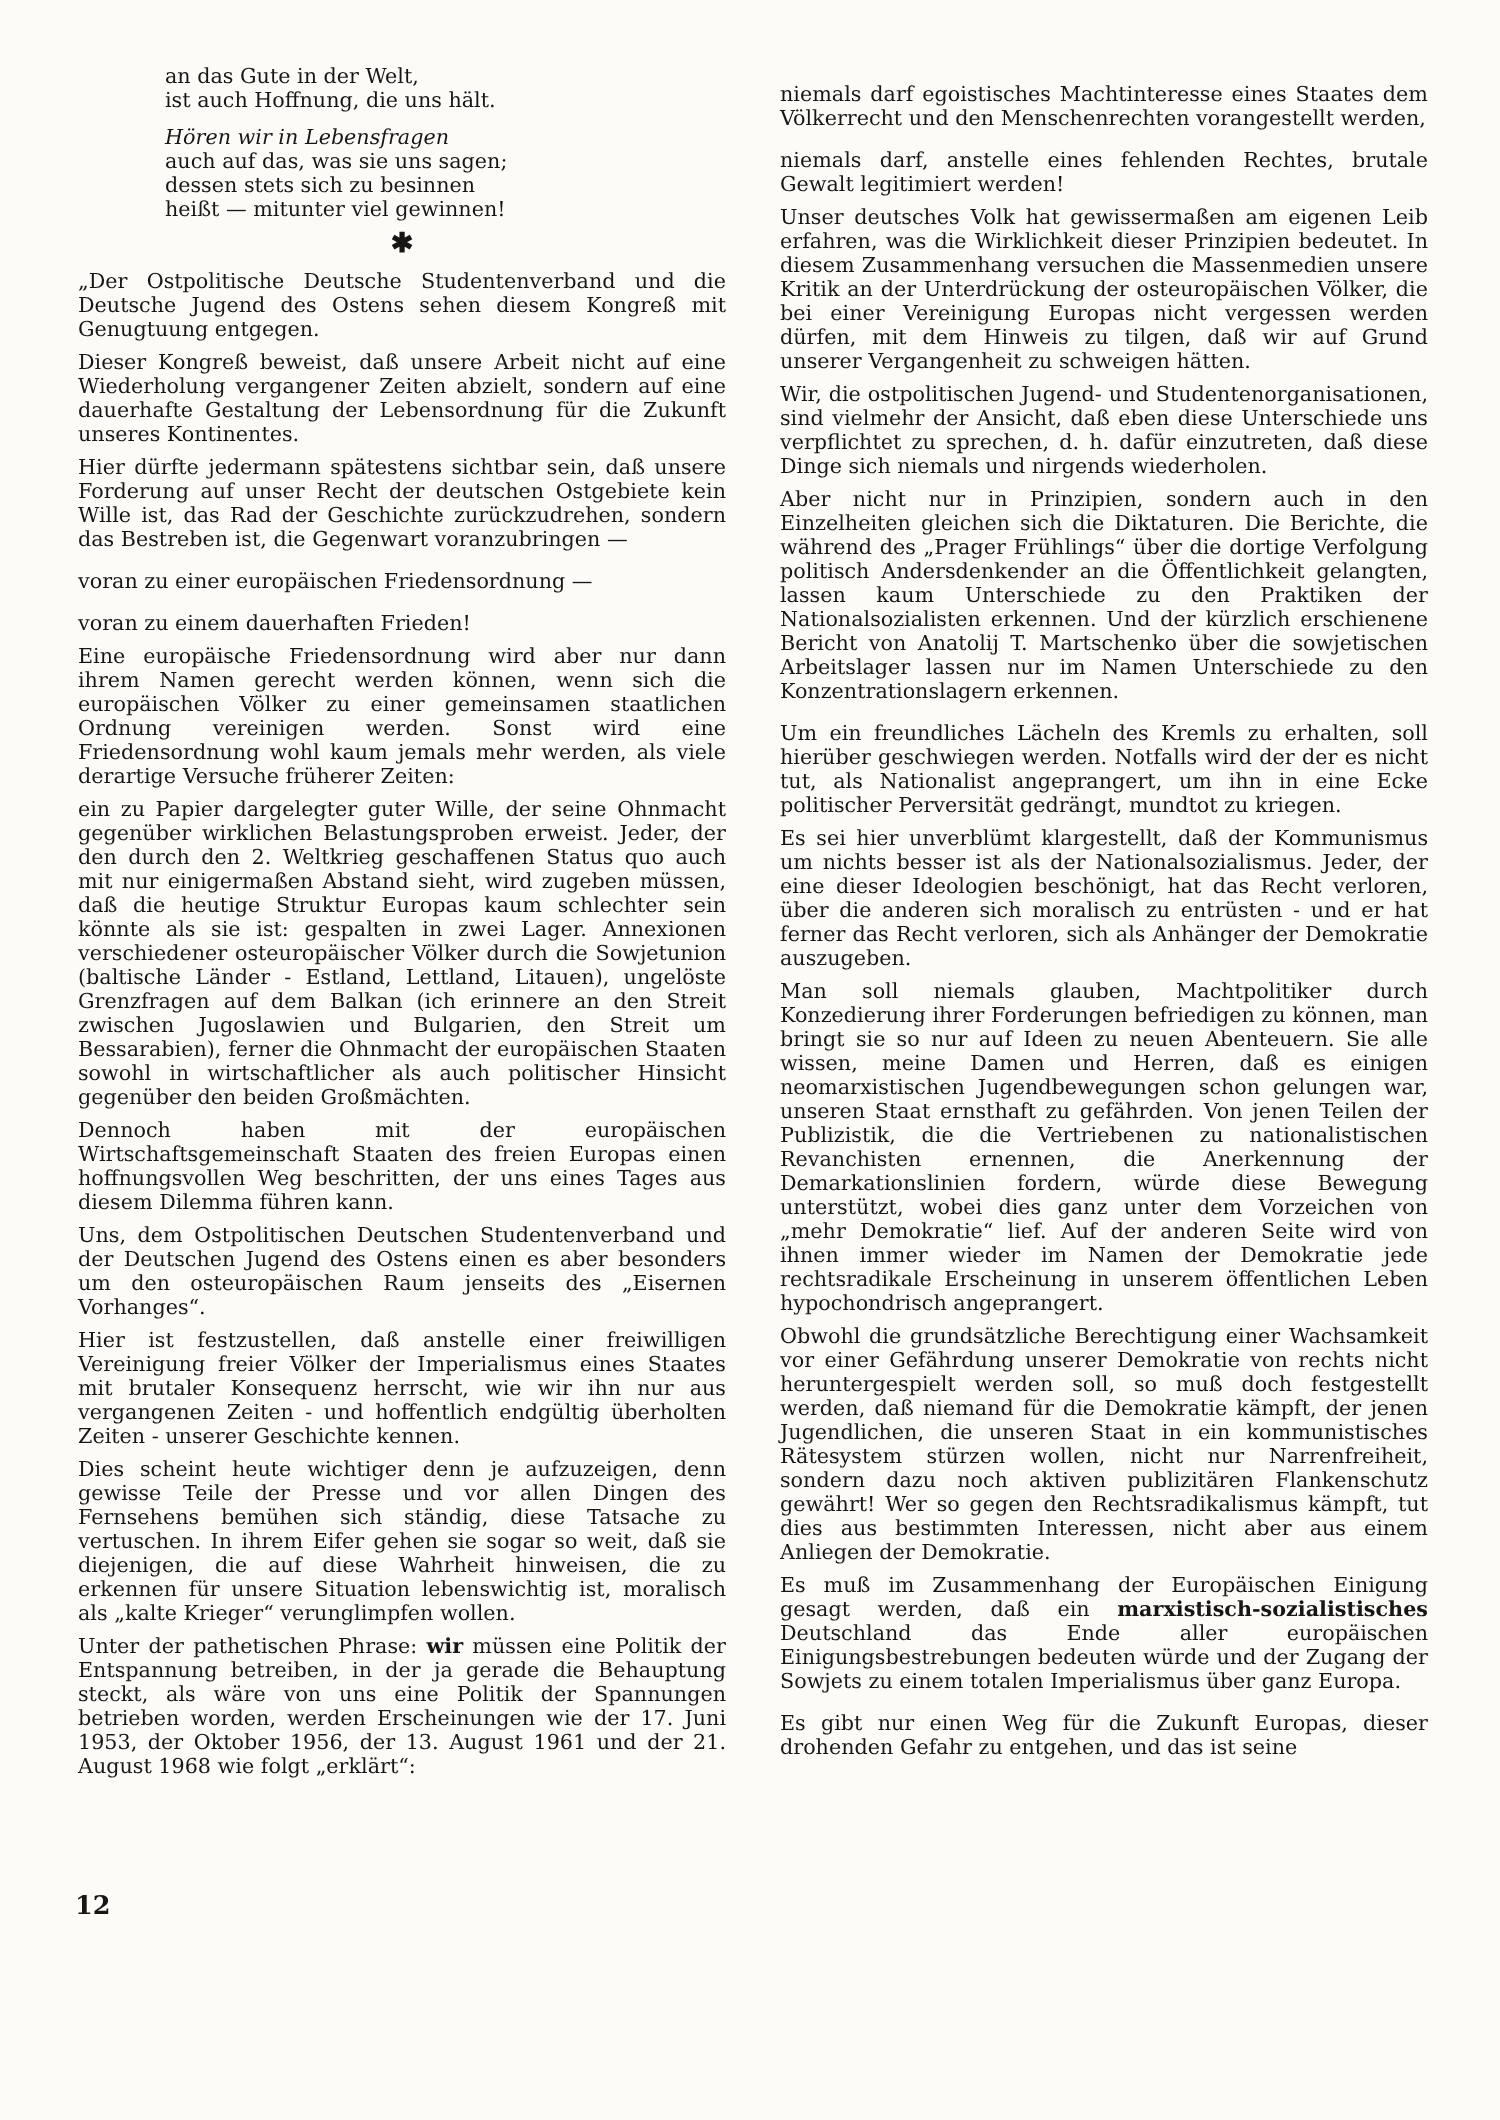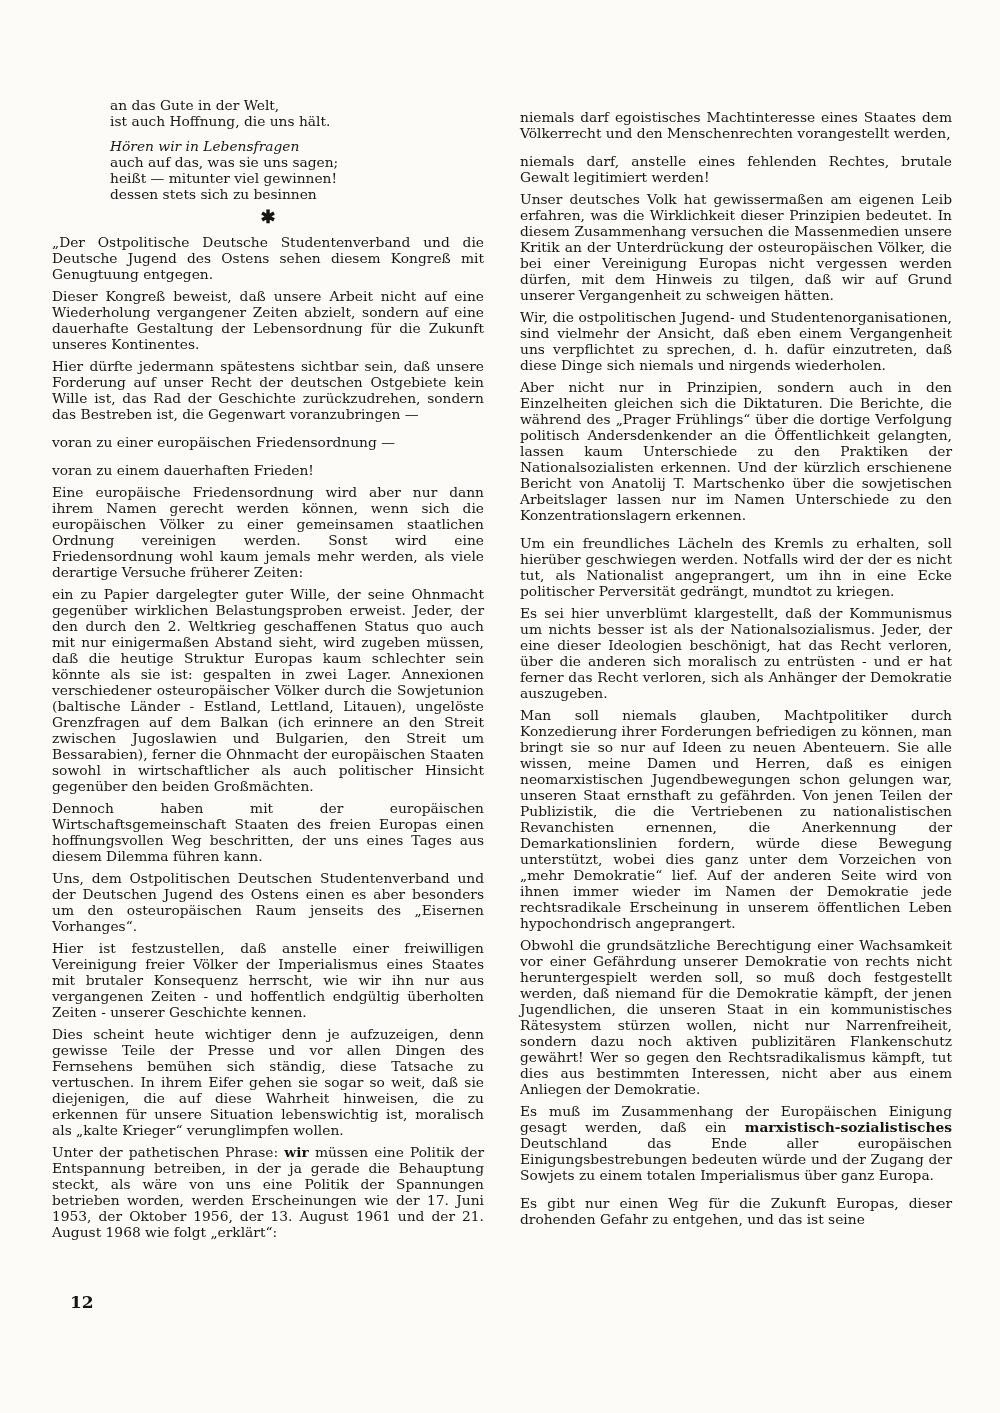--- a/index.html
+++ b/index.html
@@ -15,21 +15,21 @@
     background: #fcfbf8;
     color: #171614;
     font-family: "DejaVu Serif", "Liberation Serif", serif;
     font-size: 13.8px;
     line-height: 1.16;
     overflow: hidden;
   }
   .content {
     display: flex;
     gap: 36px;
-    padding: 97px 48px 0 52px;
+    padding: 43px 48px 0 52px;
   }
   .col {
     flex: 1 1 0;
     min-width: 0;
   }
   .verse {
     padding-left: 58px;
     text-align: left;
   }
   .verse-line {
@@ -54,41 +54,40 @@
   .par.cont {
     margin-top: 12px;
   }
   .b {
     font-weight: bold;
     margin-top: 28px;
   }
   .page-number {
     position: absolute;
     left: 50px;
-    top: 1293px;
+    top: 1262px;
     font-size: 17px;
     font-weight: bold;
-    margin-left: 20px;
   }
 </style>
 </head>
 <body>
 
 <div class="page">
   <div class="content">
 
     <div class="col">
 
       <div class="verse">
         <span class="verse-line">an das Gute in der Welt,</span>
         <span class="verse-line">ist auch Hoffnung, die uns hält.</span>
         <span class="verse-line stanza-2">Hören wir in Lebensfragen</span>
         <span class="verse-line">auch auf das, was sie uns sagen;</span>
+        <span class="verse-line">dessen stets sich zu besinnen</span>
         <span class="verse-line">heißt — mitunter viel gewinnen!</span>
-        <span class="verse-line">dessen stets sich zu besinnen</span>
       </div>
 
       <div class="asterisk">✱</div>
 
       <p class="par">„Der Ostpolitische Deutsche Studentenverband und die Deutsche Jugend des Ostens sehen diesem Kongreß mit Genugtuung entgegen.</p>
       <p class="par">Dieser Kongreß beweist, daß unsere Arbeit nicht auf eine Wiederholung vergangener Zeiten abzielt, sondern auf eine dauerhafte Gestaltung der Lebensordnung für die Zukunft unseres Kontinentes.</p>
       <p class="par">Hier dürfte jedermann spätestens sichtbar sein, daß unsere Forderung auf unser Recht der deutschen Ostgebiete kein Wille ist, das Rad der Geschichte zurückzudrehen, sondern das Bestreben ist, die Gegenwart voranzubringen —</p>
       <p class="par cont">voran zu einer europäischen Friedensordnung —</p>
       <p class="par cont">voran zu einem dauerhaften Frieden!</p>
       <p class="par">Eine europäische Friedensordnung wird aber nur dann ihrem Namen gerecht werden können, wenn sich die europäischen Völker zu einer gemeinsamen staatlichen Ordnung vereinigen werden. Sonst wird eine Friedensordnung wohl kaum jemals mehr werden, als viele derartige Versuche früherer Zeiten:</p>
@@ -97,21 +96,21 @@
       <p class="par">Uns, dem Ostpolitischen Deutschen Studentenverband und der Deutschen Jugend des Ostens einen es aber besonders um den osteuropäischen Raum jenseits des „Eisernen Vorhanges“.</p>
       <p class="par">Hier ist festzustellen, daß anstelle einer freiwilligen Vereinigung freier Völker der Imperialismus eines Staates mit brutaler Konsequenz herrscht, wie wir ihn nur aus vergangenen Zeiten - und hoffentlich endgültig überholten Zeiten - unserer Geschichte kennen.</p>
       <p class="par">Dies scheint heute wichtiger denn je aufzuzeigen, denn gewisse Teile der Presse und vor allen Dingen des Fernsehens bemühen sich ständig, diese Tatsache zu vertuschen. In ihrem Eifer gehen sie sogar so weit, daß sie diejenigen, die auf diese Wahrheit hinweisen, die zu erkennen für unsere Situation lebenswichtig ist, moralisch als „kalte Krieger“ verunglimpfen wollen.</p>
       <p class="par"><span>Unter der pathetischen Phrase: </span><strong class="b">wir</strong><span> müssen eine Politik der Entspannung betreiben, in der ja gerade die Behauptung steckt, als wäre von uns eine Politik der Spannungen betrieben worden, werden Erscheinungen wie der 17. Juni 1953, der Oktober 1956, der 13. August 1961 und der 21. August 1968 wie folgt „erklärt“:</span></p>
     </div>
 
     <div class="col">
       <p class="par cont">niemals darf egoistisches Machtinteresse eines Staates dem Völkerrecht und den Menschenrechten vorangestellt werden,</p>
       <p class="par cont">niemals darf, anstelle eines fehlenden Rechtes, brutale Gewalt legitimiert werden!</p>
       <p class="par">Unser deutsches Volk hat gewissermaßen am eigenen Leib erfahren, was die Wirklichkeit dieser Prinzipien bedeutet. In diesem Zusammenhang versuchen die Massenmedien unsere Kritik an der Unterdrückung der osteuropäischen Völker, die bei einer Vereinigung Europas nicht vergessen werden dürfen, mit dem Hinweis zu tilgen, daß wir auf Grund unserer Vergangenheit zu schweigen hätten.</p>
-      <p class="par">Wir, die ostpolitischen Jugend- und Studentenorganisationen, sind vielmehr der Ansicht, daß eben einem Vergangenheit uns verpflichtet zu sprechen, d. h. dafür einzutreten, daß diese Dinge sich niemals und nirgends wiederholen.</p>
+      <p class="par">Wir, die ostpolitischen Jugend- und Studentenorganisationen, sind vielmehr der Ansicht, daß eben diese Unterschiede uns verpflichtet zu sprechen, d. h. dafür einzutreten, daß diese Dinge sich niemals und nirgends wiederholen.</p>
       <p class="par">Aber nicht nur in Prinzipien, sondern auch in den Einzelheiten gleichen sich die Diktaturen. Die Berichte, die während des „Prager Frühlings“ über die dortige Verfolgung politisch Andersdenkender an die Öffentlichkeit gelangten, lassen kaum Unterschiede zu den Praktiken der Nationalsozialisten erkennen. Und der kürzlich erschienene Bericht von Anatolij T. Martschenko über die sowjetischen Arbeitslager lassen nur im Namen Unterschiede zu den Konzentrationslagern erkennen.</p>
       <p class="par cont">Um ein freundliches Lächeln des Kremls zu erhalten, soll hierüber geschwiegen werden. Notfalls wird der der es nicht tut, als Nationalist angeprangert, um ihn in eine Ecke politischer Perversität gedrängt, mundtot zu kriegen.</p>
       <p class="par">Es sei hier unverblümt klargestellt, daß der Kommunismus um nichts besser ist als der Nationalsozialismus. Jeder, der eine dieser Ideologien beschönigt, hat das Recht verloren, über die anderen sich moralisch zu entrüsten - und er hat ferner das Recht verloren, sich als Anhänger der Demokratie auszugeben.</p>
       <p class="par">Man soll niemals glauben, Machtpolitiker durch Konzedierung ihrer Forderungen befriedigen zu können, man bringt sie so nur auf Ideen zu neuen Abenteuern. Sie alle wissen, meine Damen und Herren, daß es einigen neomarxistischen Jugendbewegungen schon gelungen war, unseren Staat ernsthaft zu gefährden. Von jenen Teilen der Publizistik, die die Vertriebenen zu nationalistischen Revanchisten ernennen, die Anerkennung der Demarkationslinien fordern, würde diese Bewegung unterstützt, wobei dies ganz unter dem Vorzeichen von „mehr Demokratie“ lief. Auf der anderen Seite wird von ihnen immer wieder im Namen der Demokratie jede rechtsradikale Erscheinung in unserem öffentlichen Leben hypochondrisch angeprangert.</p>
       <p class="par">Obwohl die grundsätzliche Berechtigung einer Wachsamkeit vor einer Gefährdung unserer Demokratie von rechts nicht heruntergespielt werden soll, so muß doch festgestellt werden, daß niemand für die Demokratie kämpft, der jenen Jugendlichen, die unseren Staat in ein kommunistisches Rätesystem stürzen wollen, nicht nur Narrenfreiheit, sondern dazu noch aktiven publizitären Flankenschutz gewährt! Wer so gegen den Rechtsradikalismus kämpft, tut dies aus bestimmten Interessen, nicht aber aus einem Anliegen der Demokratie.</p>
       <p class="par"><span>Es muß im Zusammenhang der Europäischen Einigung gesagt werden, daß ein </span><strong class="b">marxistisch-sozialistisches</strong><span> Deutschland das Ende aller europäischen Einigungsbestrebungen bedeuten würde und der Zugang der Sowjets zu einem totalen Imperialismus über ganz Europa.</span></p>
       <p class="par cont">Es gibt nur einen Weg für die Zukunft Europas, dieser drohenden Gefahr zu entgehen, und das ist seine</p>
     </div>
 
   </div>

